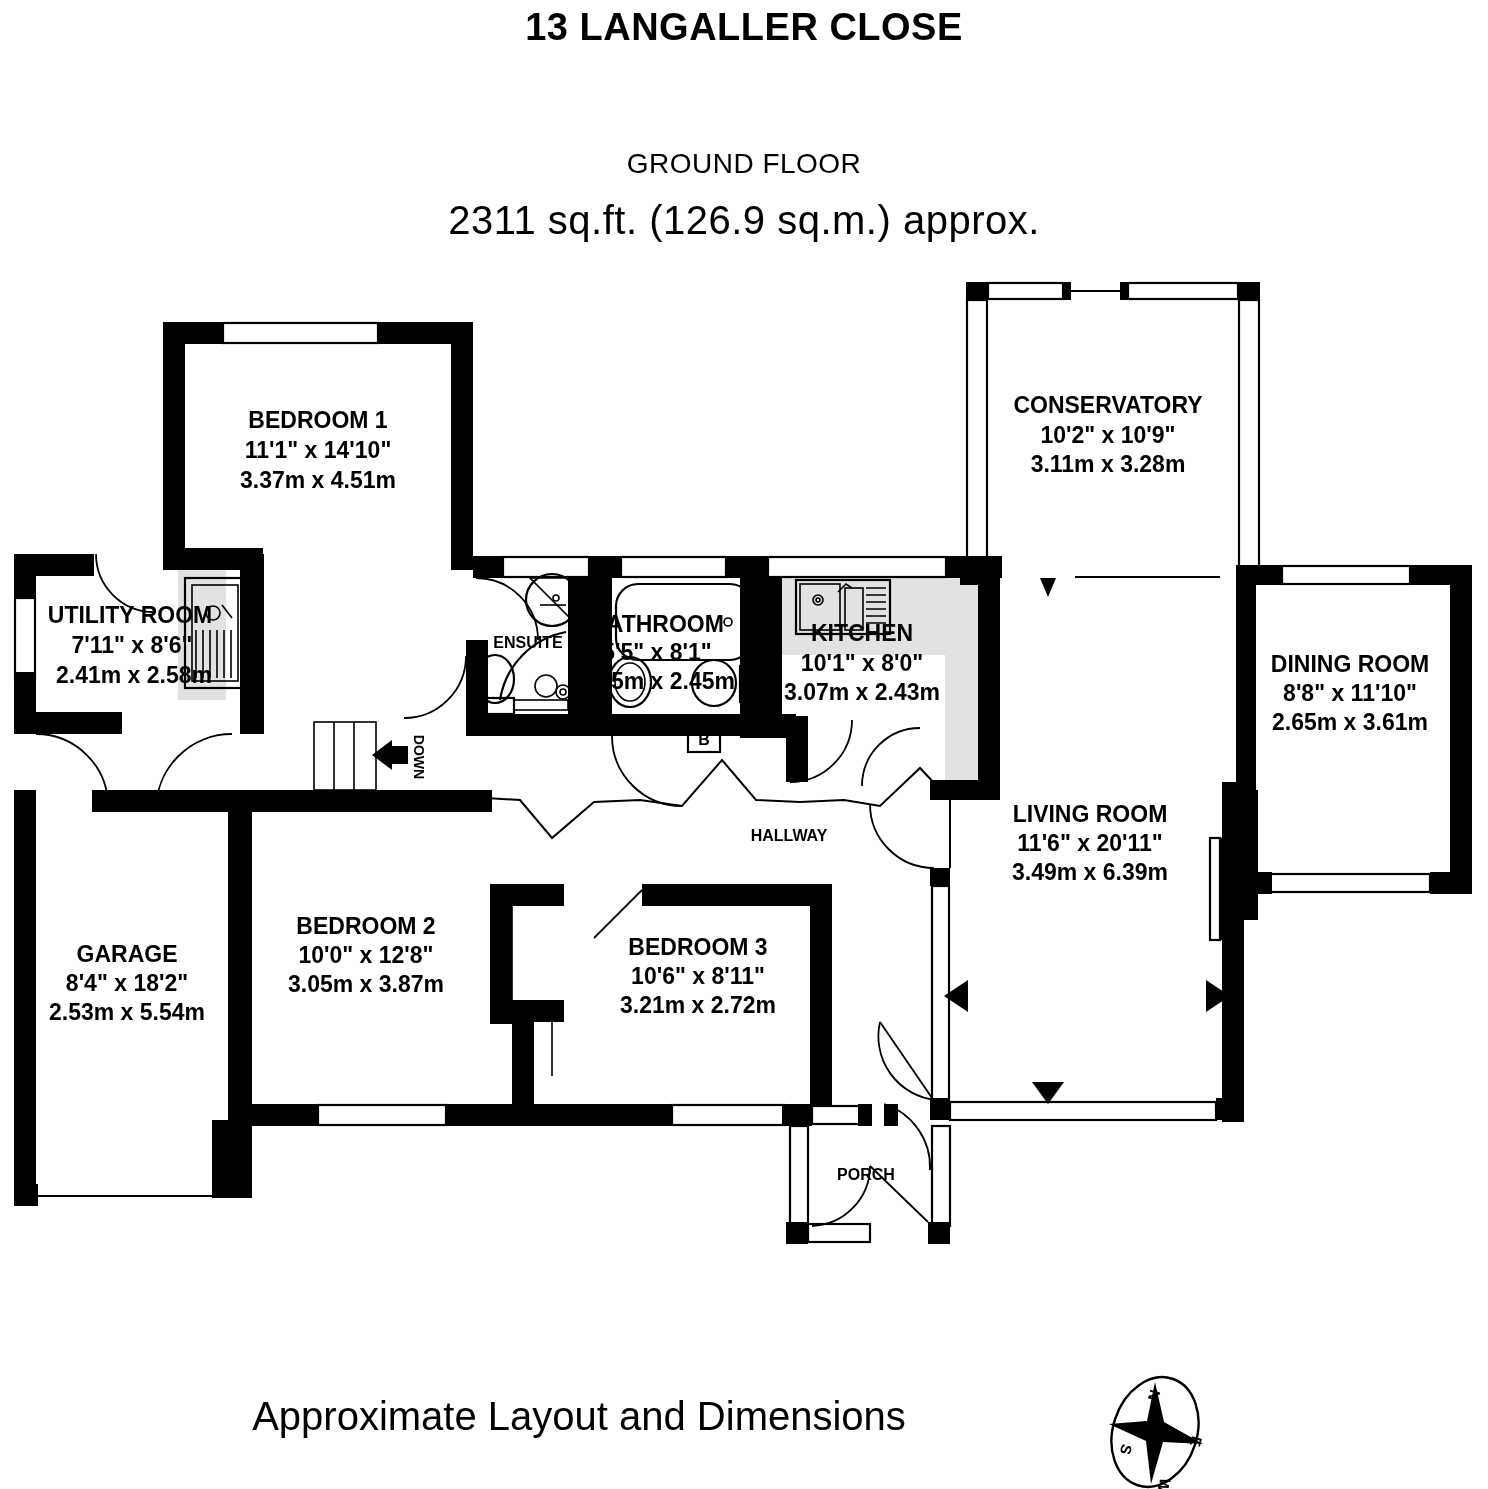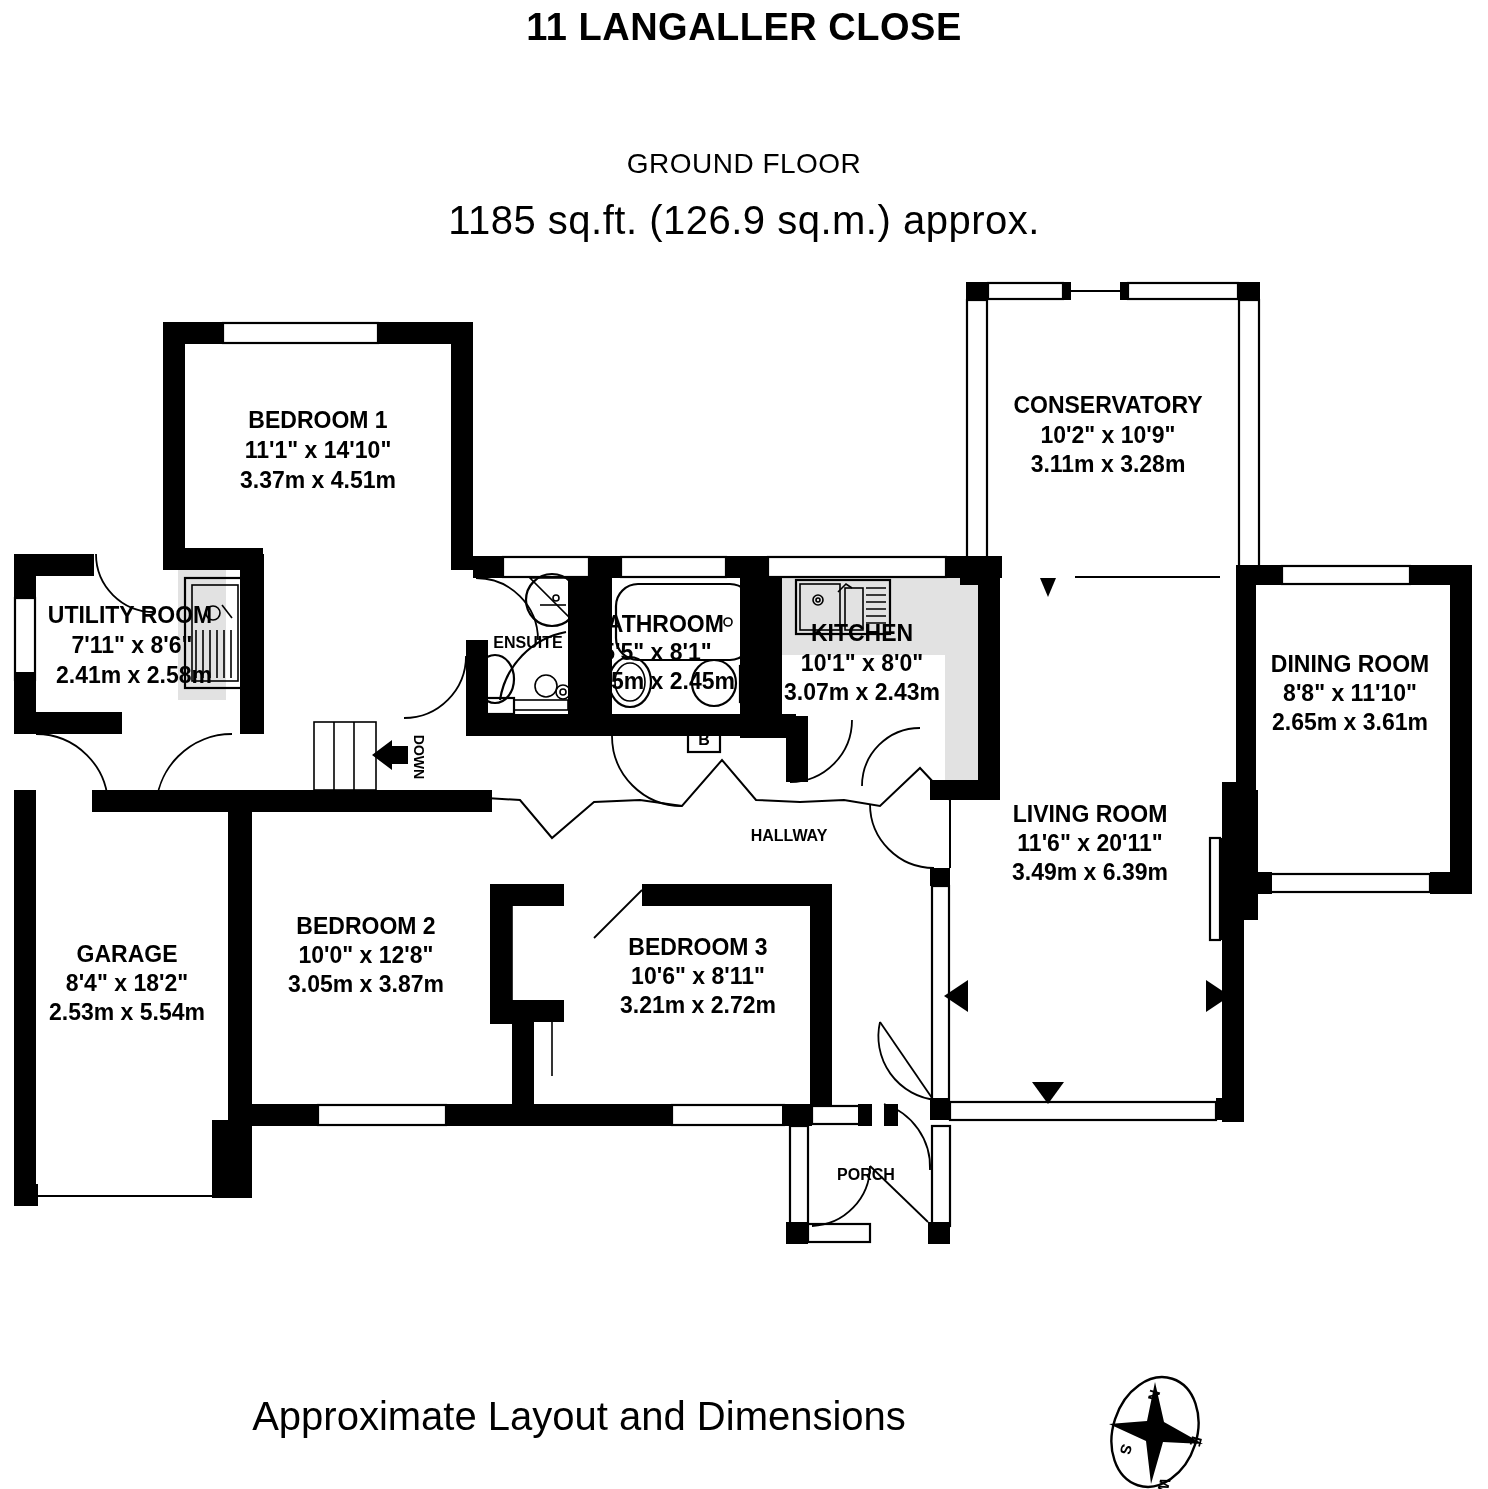--- a/index.html
+++ b/index.html
@@ -31,23 +31,23 @@
   .thinline{stroke:#000;stroke-width:2;fill:none;}
   .compass-ring{fill:none;stroke:#000;stroke-width:2.4;}
   .compass-star{fill:#000;}
   .compass-lbl{font-size:15px;font-weight:bold;text-anchor:middle;}
 </style>
 </head>
 <body>
 
 <div class="page">
 
-  <div class="hdr" id="title-main">11 LANGALLER CLOSE</div>
+  <div class="hdr" id="title-main">13 LANGALLER CLOSE</div>
   <div class="hdr" id="floor-name">GROUND FLOOR</div>
-  <div class="hdr" id="floor-area">1185 sq.ft. (126.9 sq.m.) approx.</div>
+  <div class="hdr" id="floor-area">2311 sq.ft. (126.9 sq.m.) approx.</div>
   <div class="hdr" id="footer-note">Approximate Layout and Dimensions</div>
 
   <svg id="plan" viewBox="0 0 1488 1489">
 
     <g>
       <rect class="grey" x="178" y="570" width="48" height="130"></rect>
       <rect class="grey" x="745" y="570" width="255" height="85"></rect>
       <rect class="grey" x="745" y="655" width="22" height="60"></rect>
       <rect class="grey" x="945" y="570" width="55" height="215"></rect>
       <rect class="grey" x="945" y="730" width="55" height="55"></rect>

